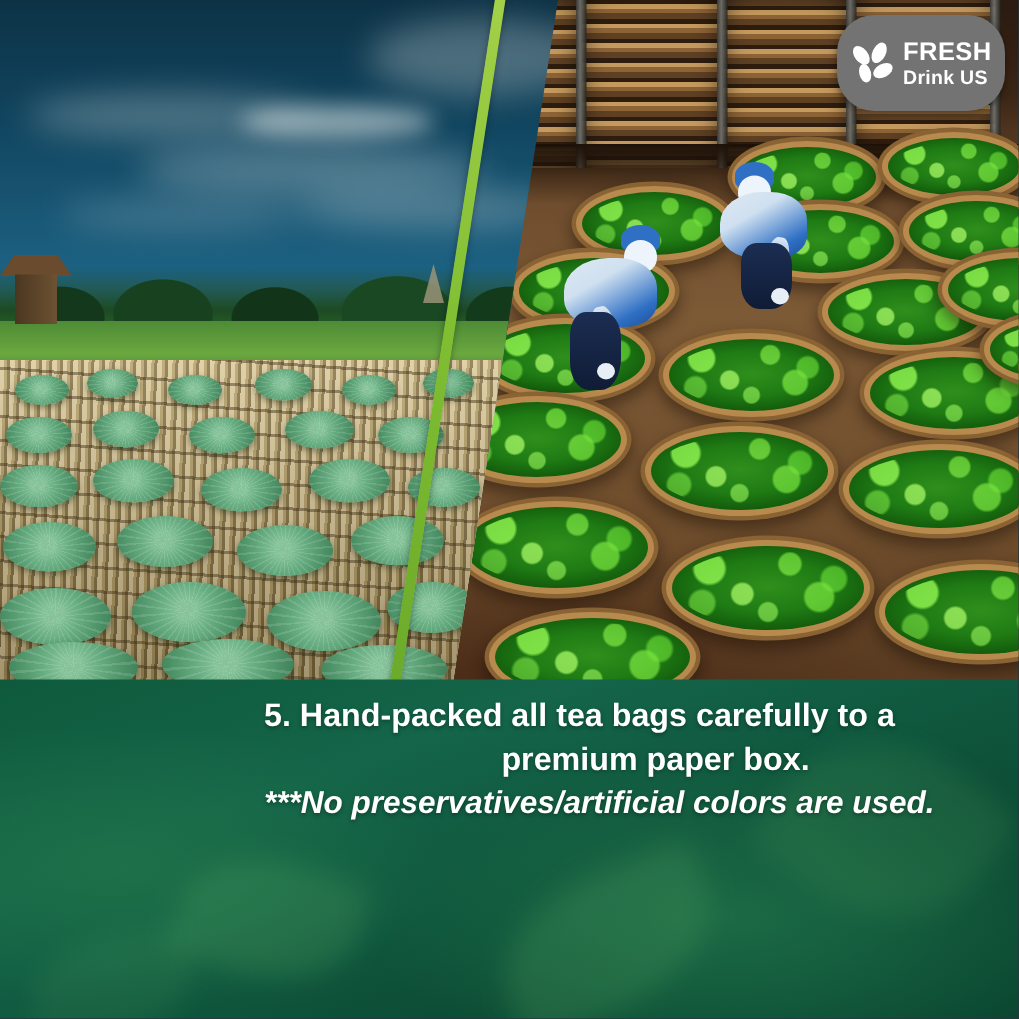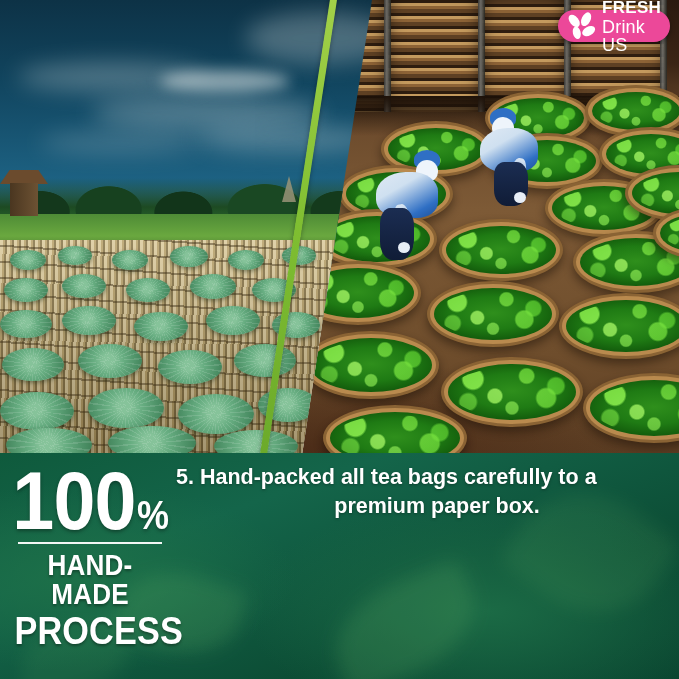--- a/index.html
+++ b/index.html
@@ -142,29 +142,29 @@
   }
   .divider-line{
     position:absolute;top:-20px;left:333px;width:7px;height:500px;
     background:linear-gradient(180deg,#a6d24a,#7fbe31 50%,#6aa82a);
     transform:rotate(8.75deg);transform-origin:top center;
     box-shadow:0 0 5px rgba(0,0,0,.35);
   }
 
   
   .logo{
-    position:absolute;left:558px;top:10px;width:112px;height:32px;
-    background:#ec4899;border-radius:25px;
+    position:absolute;left:558px;top:10px;width:112px;height:64px;
+    background:#737373;border-radius:25px;
     display:flex;align-items:center;gap:4px;padding:0 8px 0 6px;
     box-shadow:0 2px 5px rgba(0,0,0,.4);
   }
   .logo-mark{width:34px;height:34px;flex:0 0 34px;position:relative;}
   .logo-text{display:flex;flex-direction:column;line-height:1;color:#ffffff;}
   .logo-title{font-size:17px;font-weight:700;letter-spacing:.3px;}
-  .logo-sub{font-size:18px;font-weight:400;letter-spacing:.2px;margin-top:2px;}
+  .logo-sub{font-size:13px;font-weight:700;letter-spacing:.2px;margin-top:2px;}
 
   
   .panel{
     position:absolute;left:0;top:453px;width:679px;height:226px;overflow:hidden;
     background:
       radial-gradient(ellipse 45% 60% at 12% 55%, #1d7048 0%, rgba(20,90,60,0) 70%),
       radial-gradient(ellipse 50% 70% at 72% 70%, #1b6a45 0%, rgba(16,78,52,0) 72%),
       linear-gradient(160deg,#0f5a3c 0%,#14654a 30%,#0c4d35 70%,#0a4530 100%);
   }
   .panel-leaf{
@@ -362,31 +362,23 @@
   </div>
 
   <div class="panel">
     <div class="panel-leaf" style="left:120px;top:120px;width:120px;height:80px;transform:rotate(18deg);"></div>
     <div class="panel-leaf" style="left:330px;top:130px;width:150px;height:90px;transform:rotate(-22deg);"></div>
     <div class="panel-leaf" style="left:520px;top:40px;width:140px;height:120px;transform:rotate(36deg);opacity:.7;"></div>
     <div class="panel-leaf" style="left:20px;top:170px;width:110px;height:70px;transform:rotate(-8deg);opacity:.6;"></div>
 
     <div class="panel-inner">
 
-      <div class="badge">
-        <div class="badge-100">
-          <span class="num-100">100</span>
-          <span class="num-pct">%</span>
-        </div>
-        <div class="badge-rule"></div>
-        <div class="badge-l1">HAND-MADE</div>
-        <div class="badge-l2">PROCESS</div>
-      </div>
 
       <div class="steps">
         <div class="step">5. Hand-packed all tea bags carefully to a</div>
         <div class="step indent2">premium paper box.</div>
+        <div class="note">***No preservatives/artificial colors are used.</div>
       </div>
 
     </div>
   </div>
 
 </div>
 
 </body></html>

